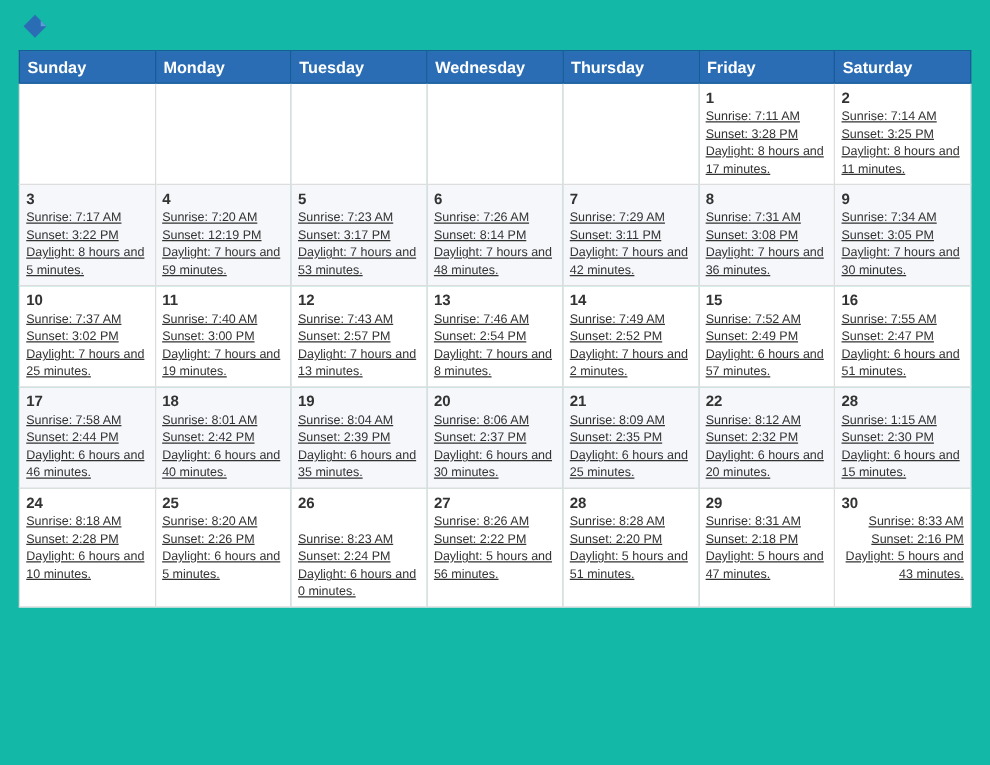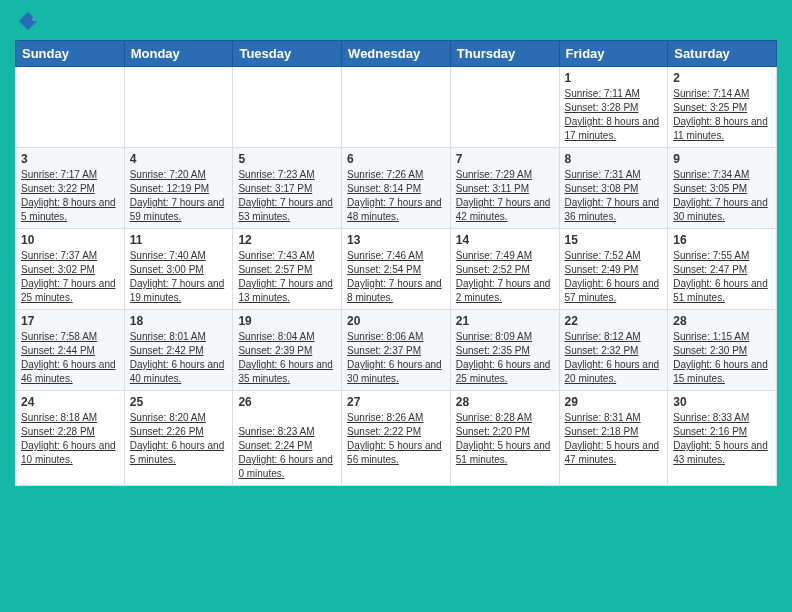--- a/index.html
+++ b/index.html
@@ -320,20 +320,20 @@
 Daylight: 5 hours and 51 minutes.</div>
           </td>
           <td>
             <span class="day-number">29</span>
             <div class="day-info" style="white-space: pre-line;">Sunrise: 8:31 AM
 Sunset: 2:18 PM
 Daylight: 5 hours and 47 minutes.</div>
           </td>
           <td>
             <span class="day-number">30</span>
-            <div class="day-info" style="white-space: pre-line;">Sunrise: 8:33 AM
+            <div class="day-info" style="white-space: pre-line; text-align: right;">Sunrise: 8:33 AM
 Sunset: 2:16 PM
 Daylight: 5 hours and 43 minutes.</div>
           </td>
         </tr>
       </tbody>
   </table>
 </div>
 
 </body></html>

